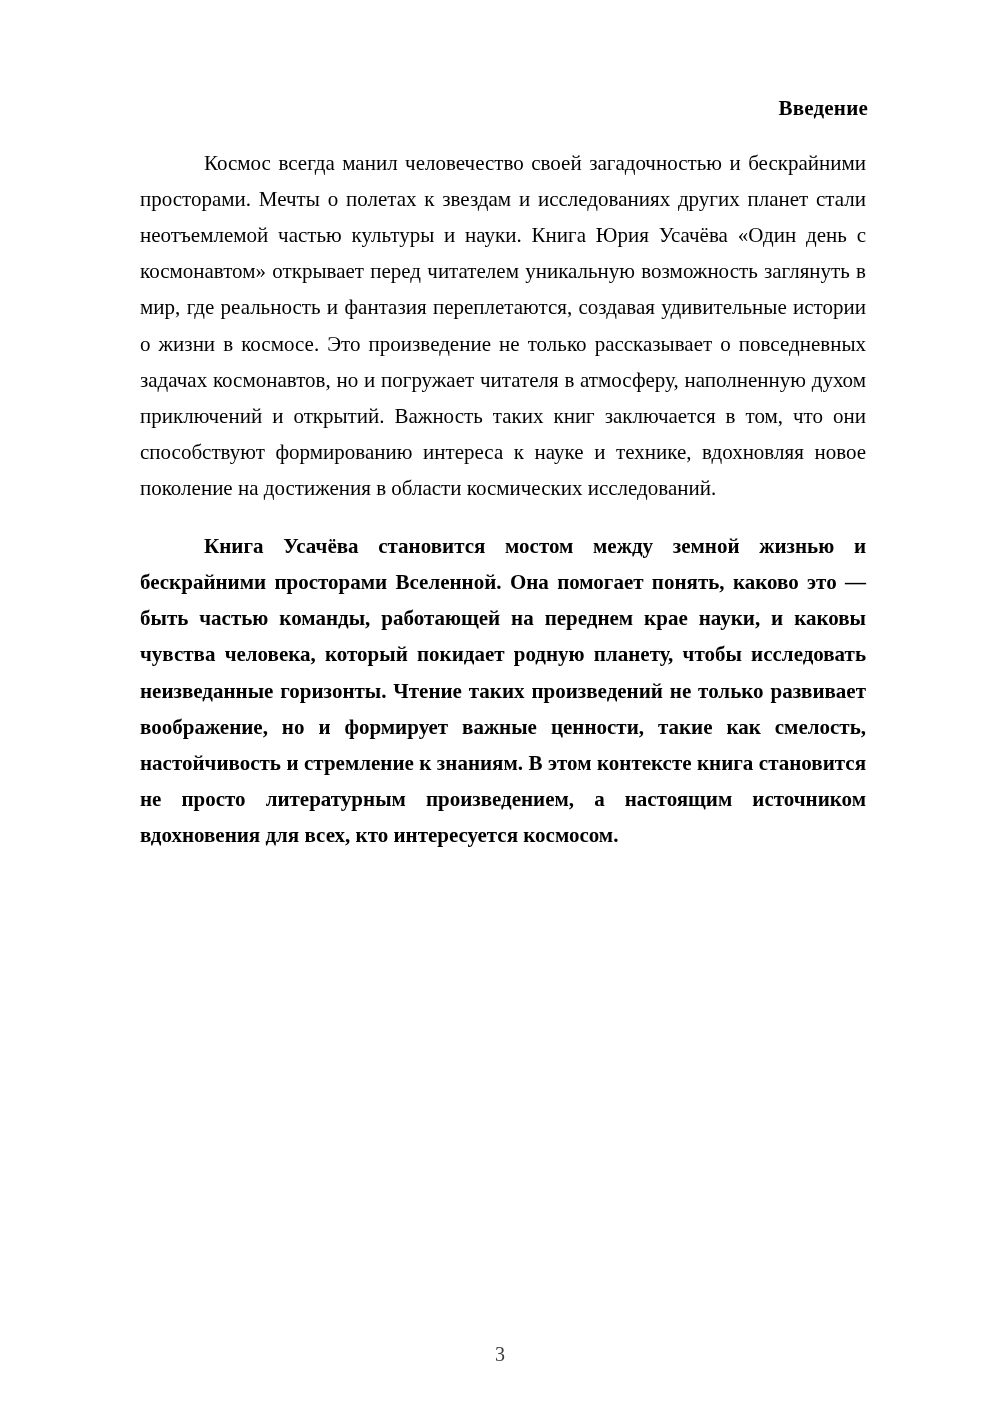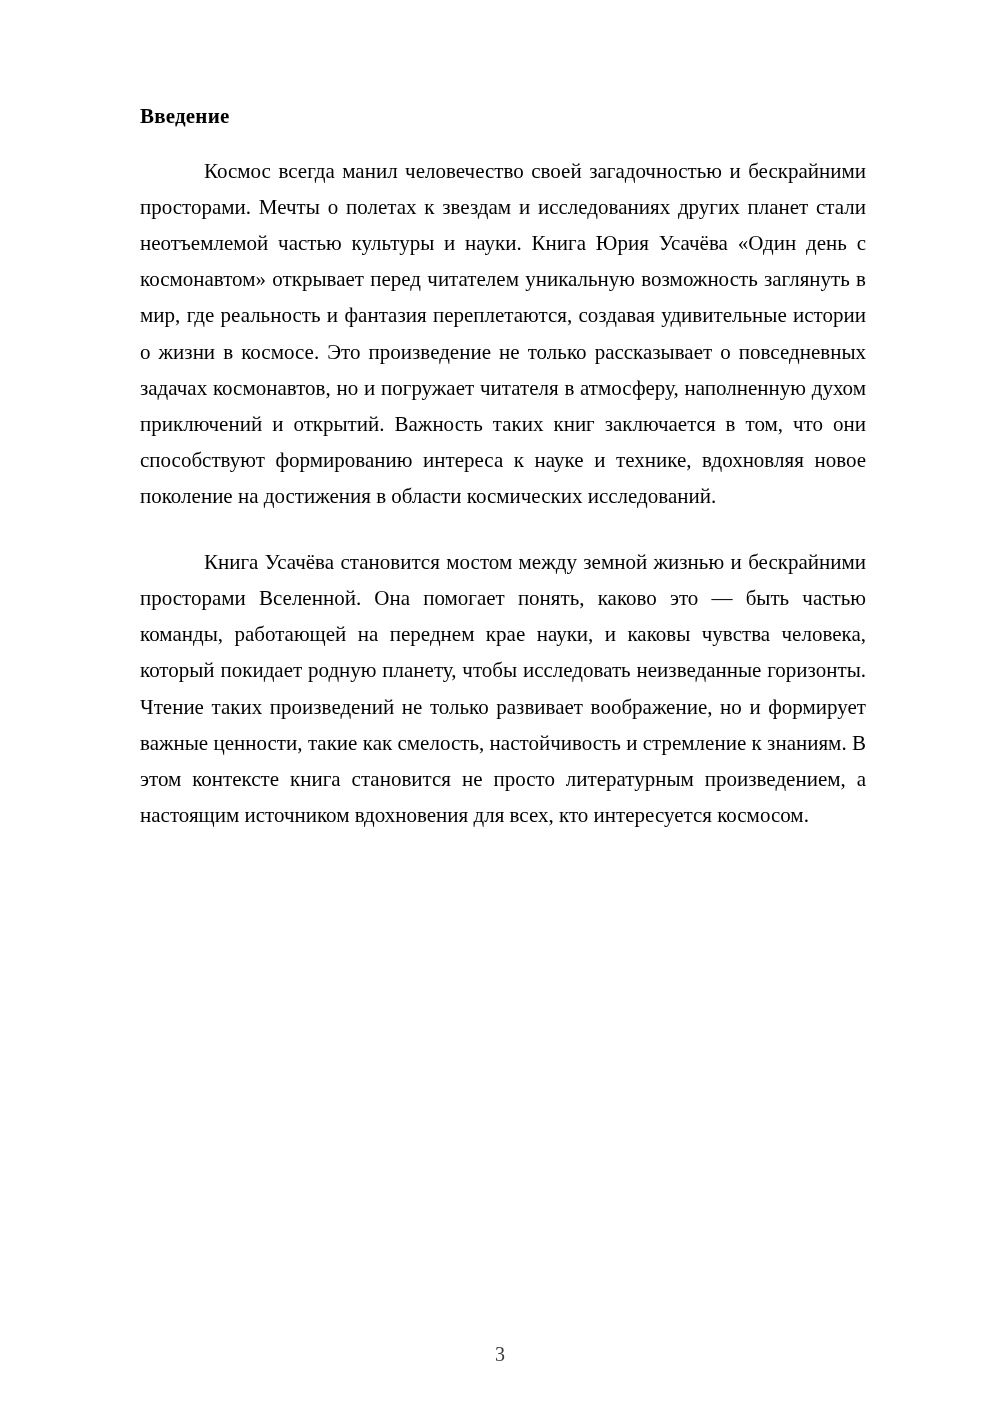--- a/index.html
+++ b/index.html
@@ -17,39 +17,40 @@
   .page {
     position: absolute;
     top: 0;
     left: 0;
     width: 1000px;
     height: 1414px;
     box-sizing: border-box;
     padding: 88px 72px 40px 140px;
   }
   .doc-title {
-    text-align: left;
+    text-align: right;
     font-weight: bold;
     font-size: 21px;
     letter-spacing: 0.2px;
-    margin: 16px 0 24px 0;
+    margin: 8px 0 24px 0;
     padding-right: 60px;
   }
   .body-text {
     font-size: 21px;
     line-height: 1.72;
     text-align: justify;
     text-justify: inter-word;
     text-indent: 64px;
     margin: 0;
     padding-right: 62px;
     hyphens: none;
   }
   .body-text + .body-text {
-    margin-top: 30px;
+    margin-top: 22px;
+    font-weight: bold;
   }
   .page-number {
     position: absolute;
     left: 0;
     right: 0;
     bottom: 48px;
     text-align: center;
     font-size: 20px;
     color: #3a3a3a;
   }

